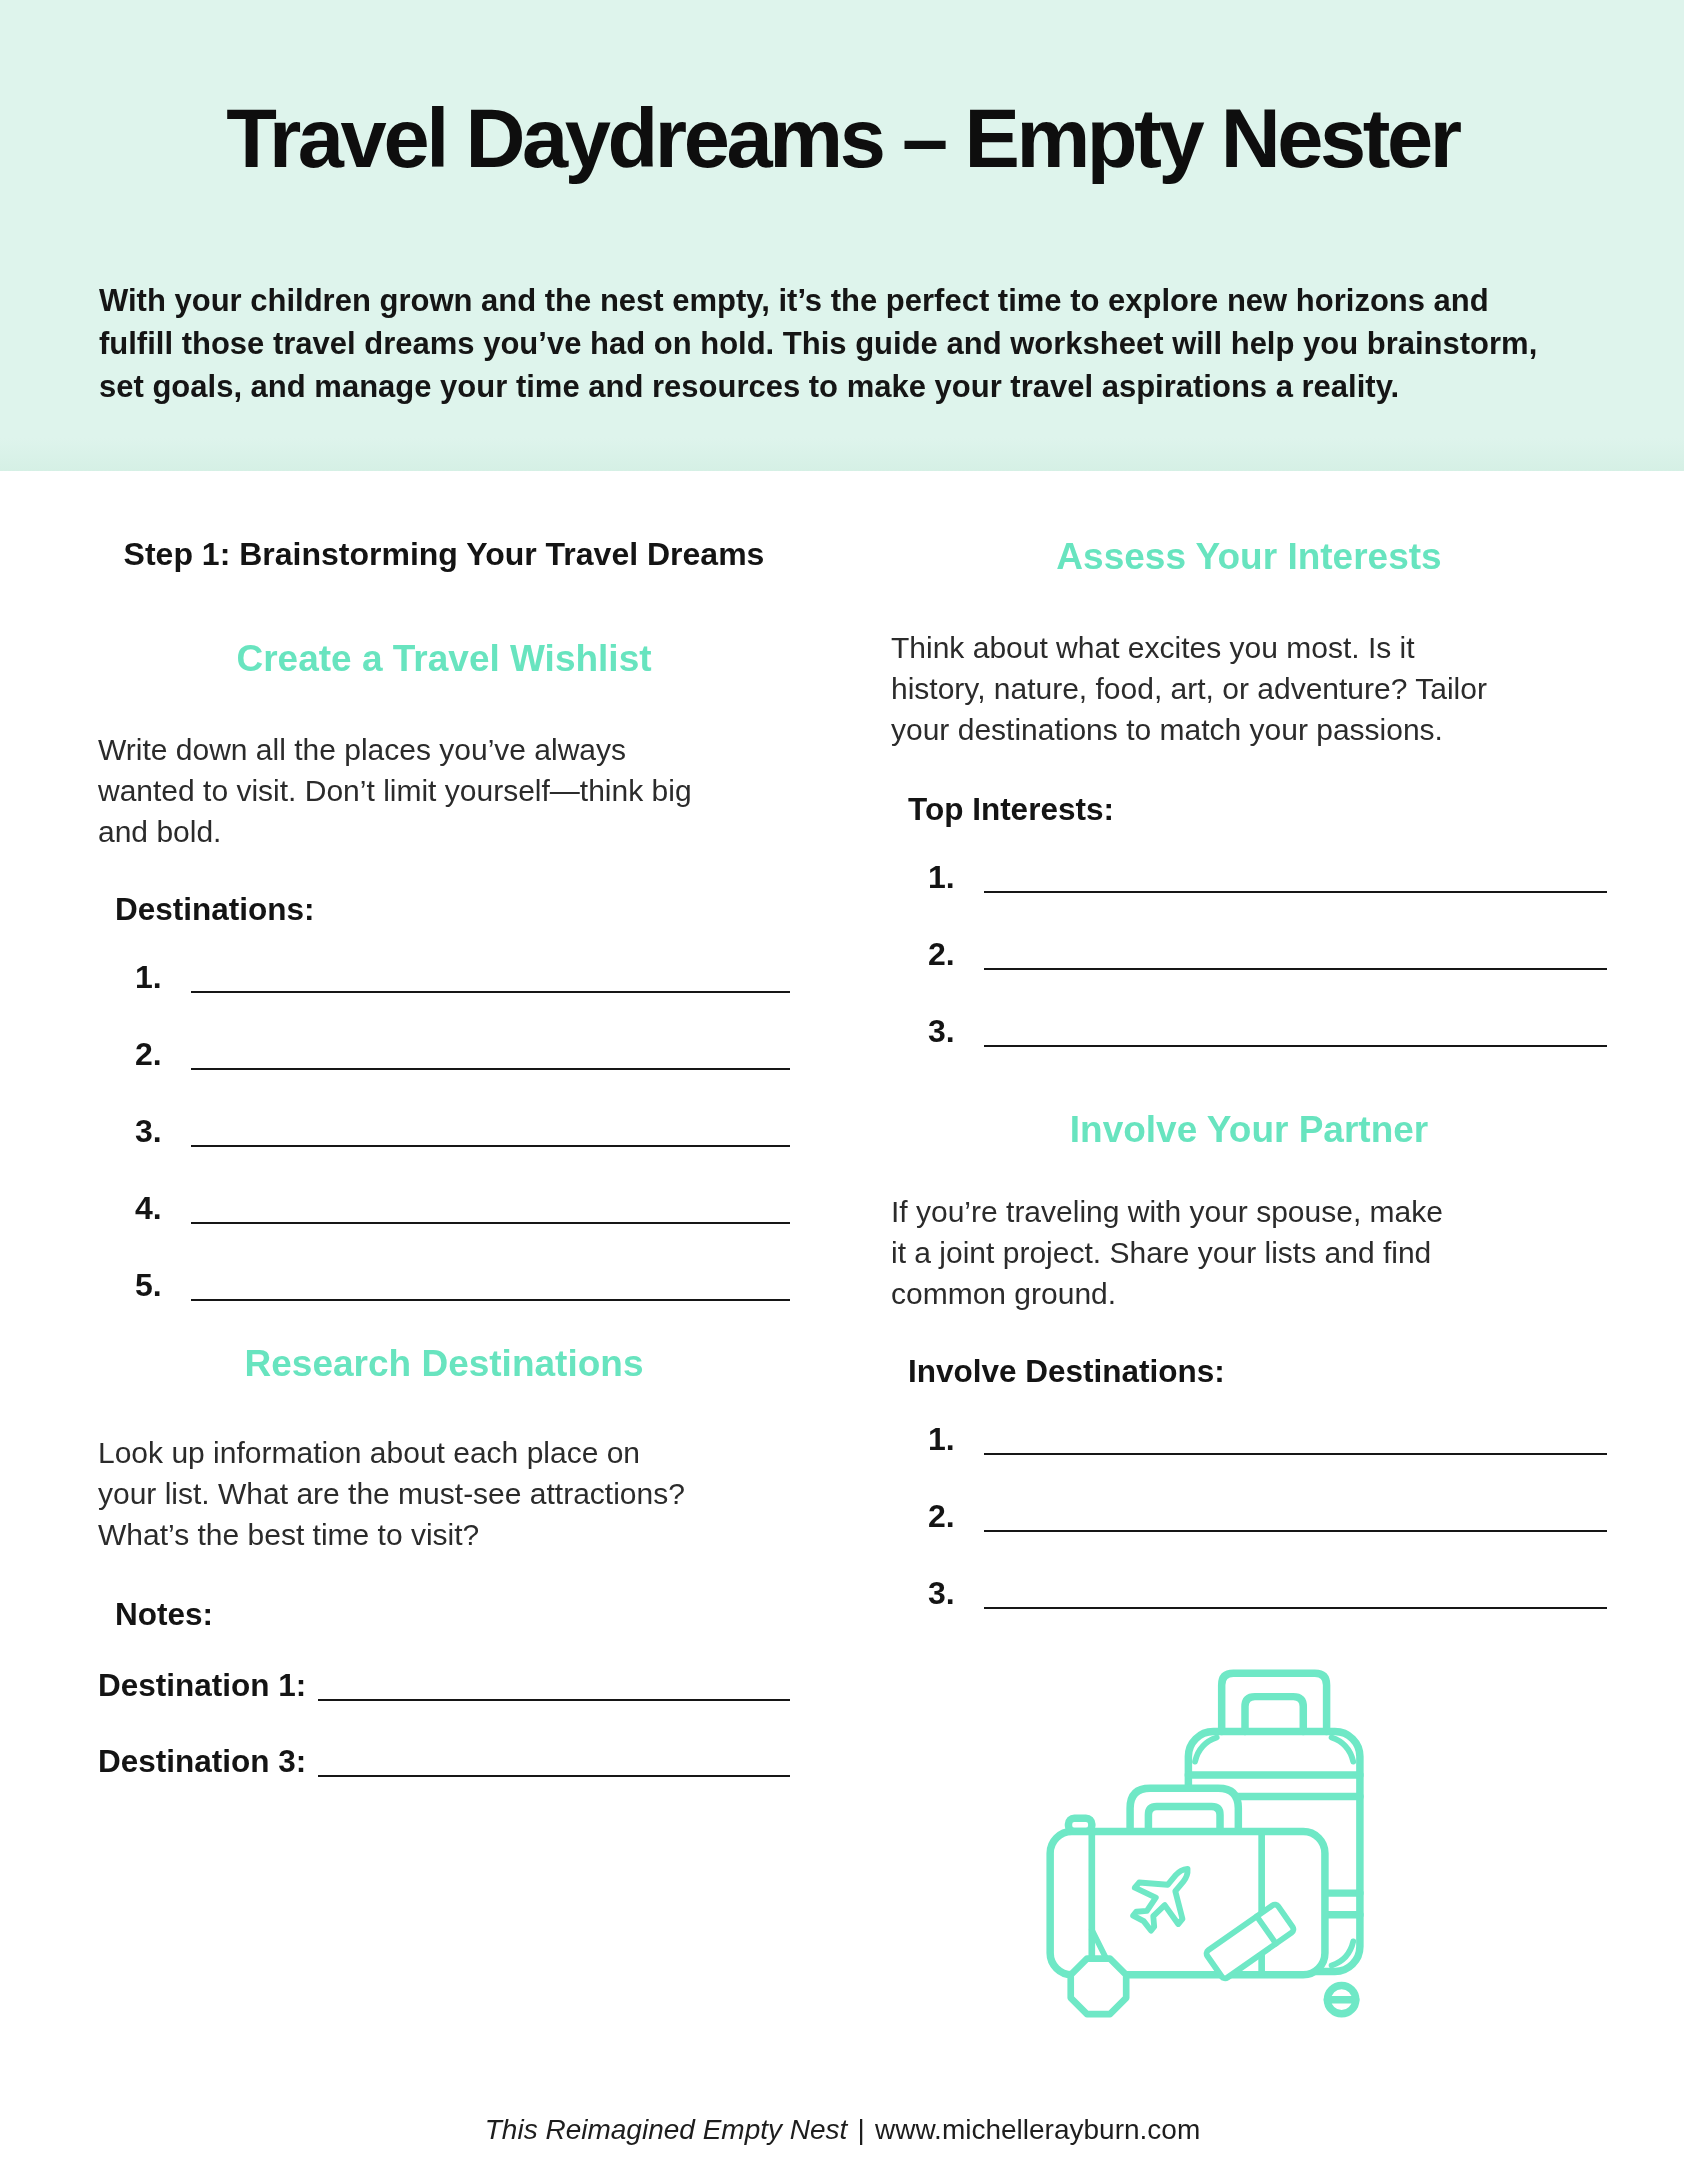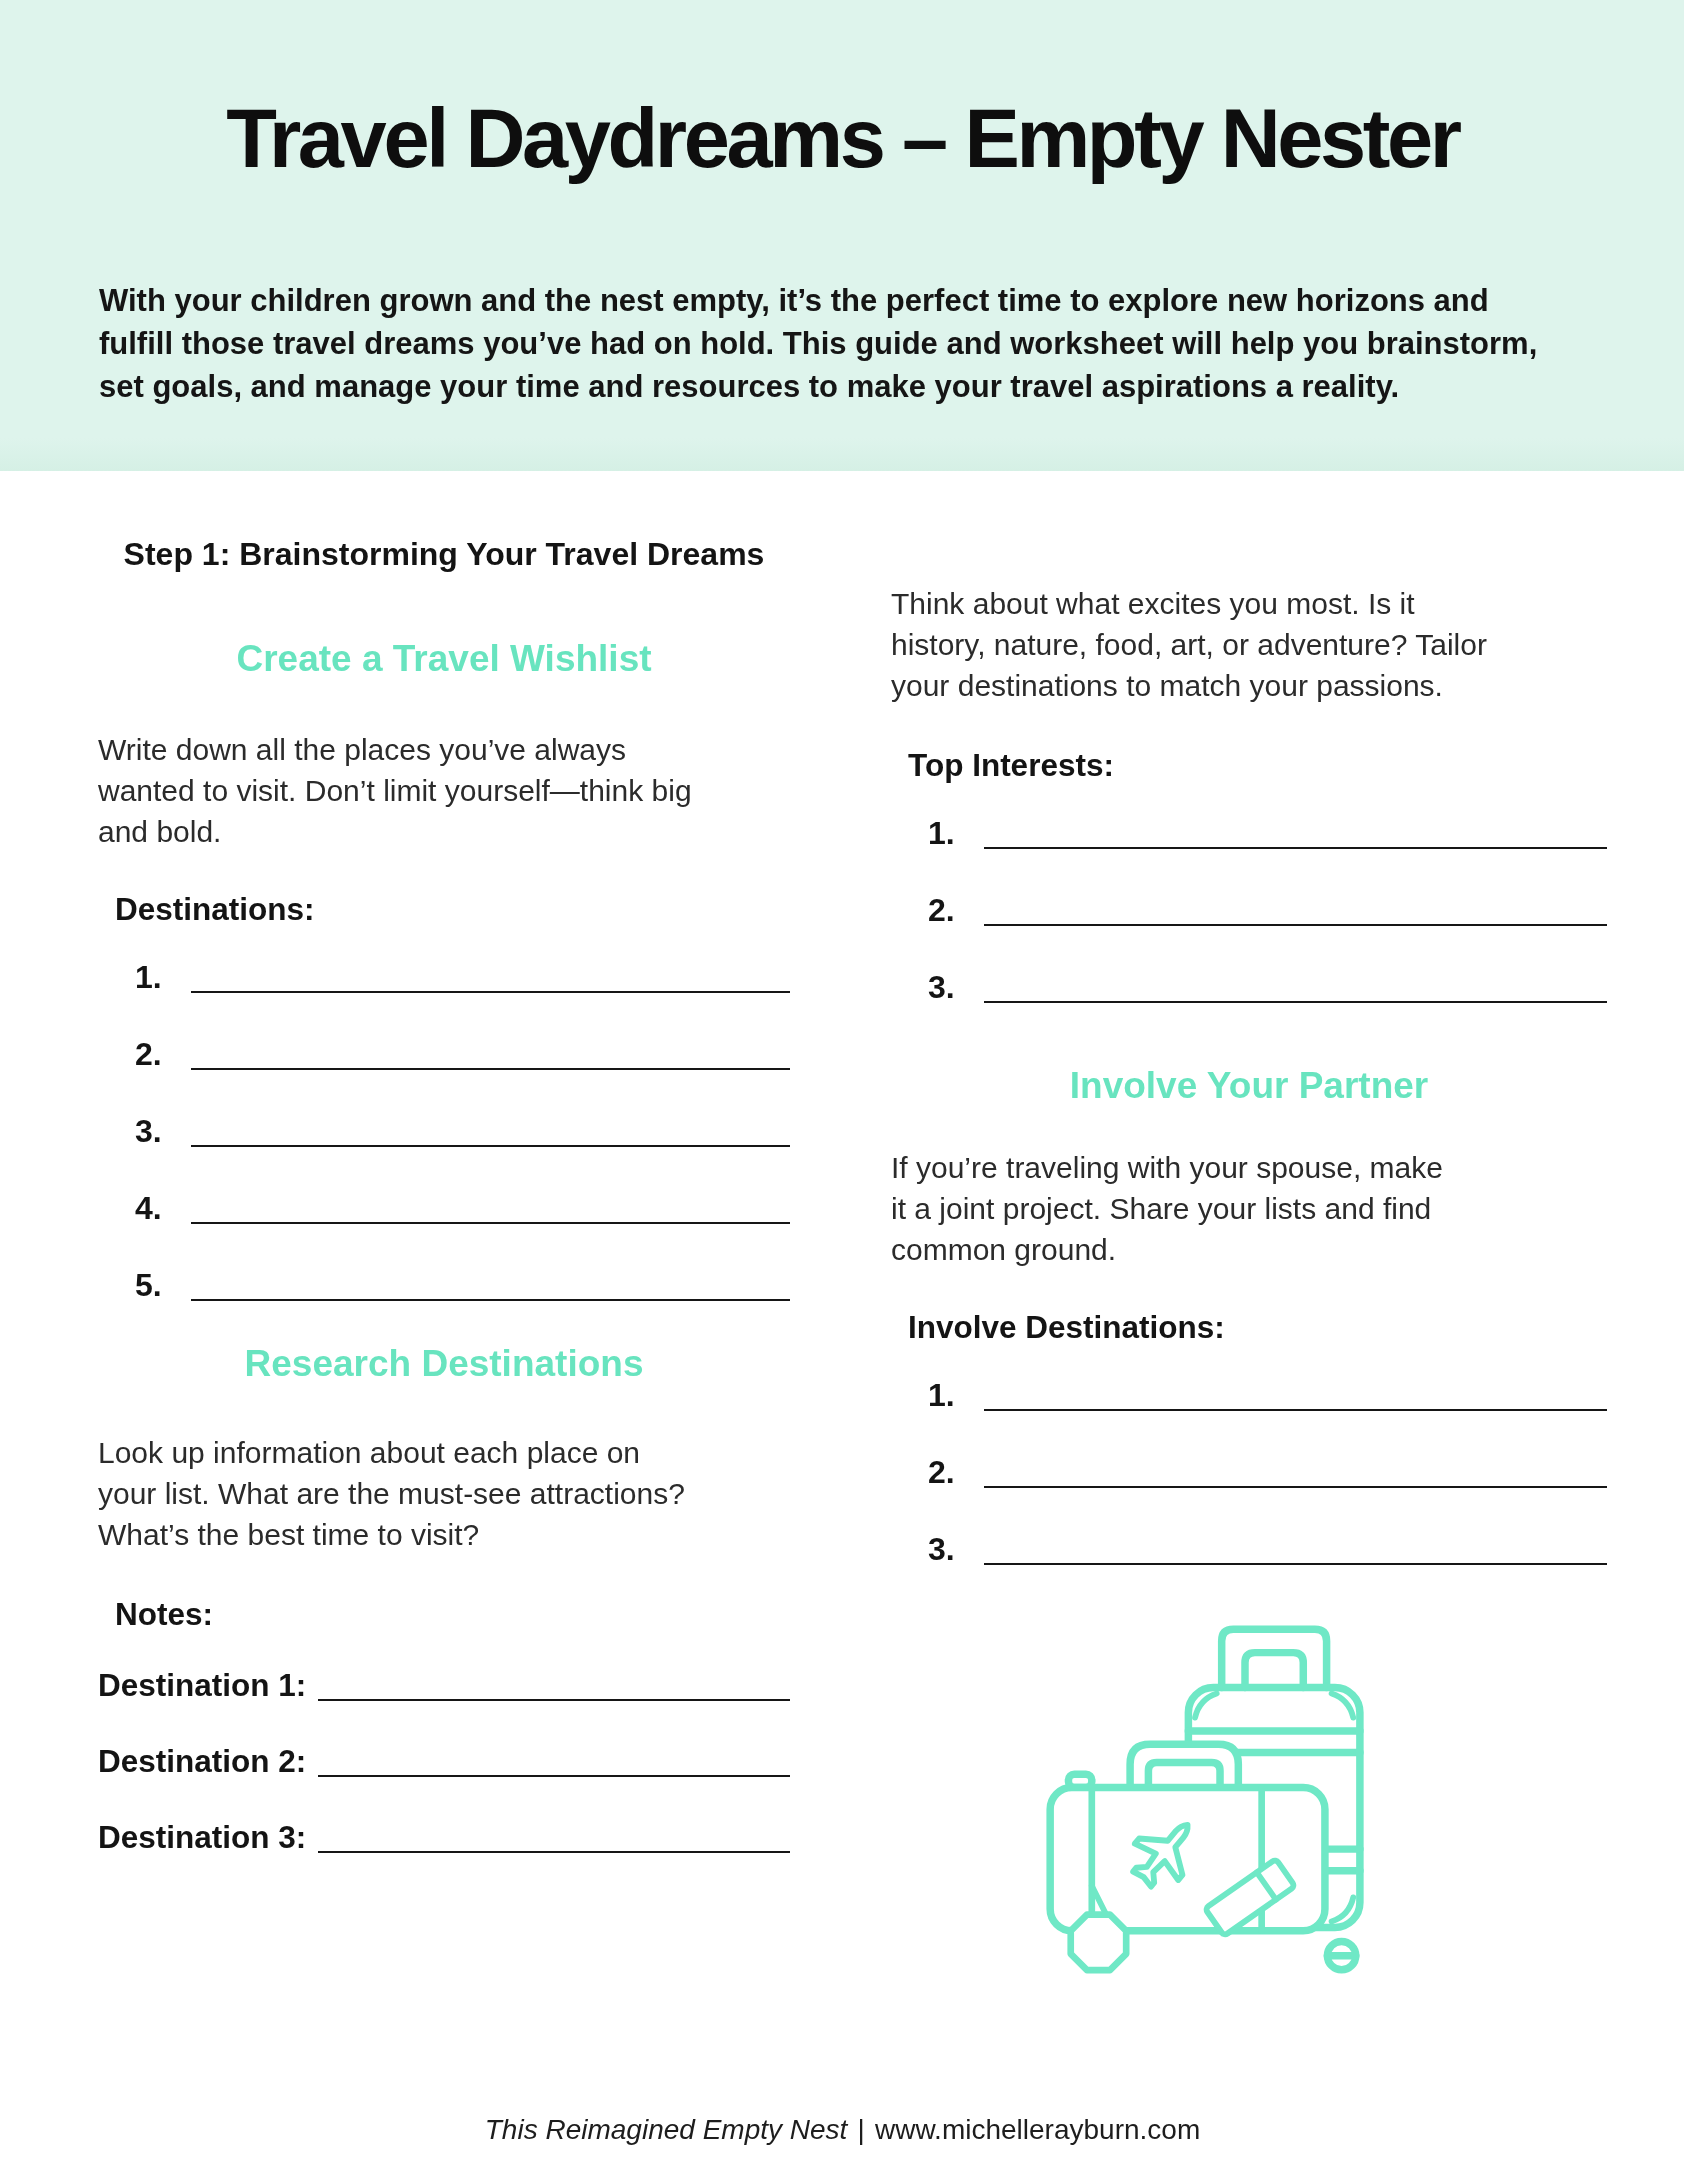--- a/index.html
+++ b/index.html
@@ -112,31 +112,28 @@
       <span class="line">your list. What are the must-see attractions?</span>
       <span class="line">What’s the best time to visit?</span>
     </p>
     <p class="label l2">Notes:</p>
     <div class="list labeled">
       <div class="row">
         <span class="lbl">Destination 1:</span>
         <span class="blank"></span>
       </div>
       <div class="row">
-        <span class="lbl">Destination 2:</span>
-        <span class="blank"></span>
-      </div>
-      <div class="row">
         <span class="lbl">Destination 3:</span>
         <span class="blank"></span>
       </div>
     </div>
   </section>
 
   <section class="col col-right">
+    <h3 class="accent">Assess Your Interests</h3>
     <p class="body b3">
       <span class="line">Think about what excites you most. Is it</span>
       <span class="line">history, nature, food, art, or adventure? Tailor</span>
       <span class="line">your destinations to match your passions.</span>
     </p>
     <p class="label l3">Top Interests:</p>
     <div class="list">
       <div class="row">
         <span class="num">1.</span>
         <span class="blank"></span>

